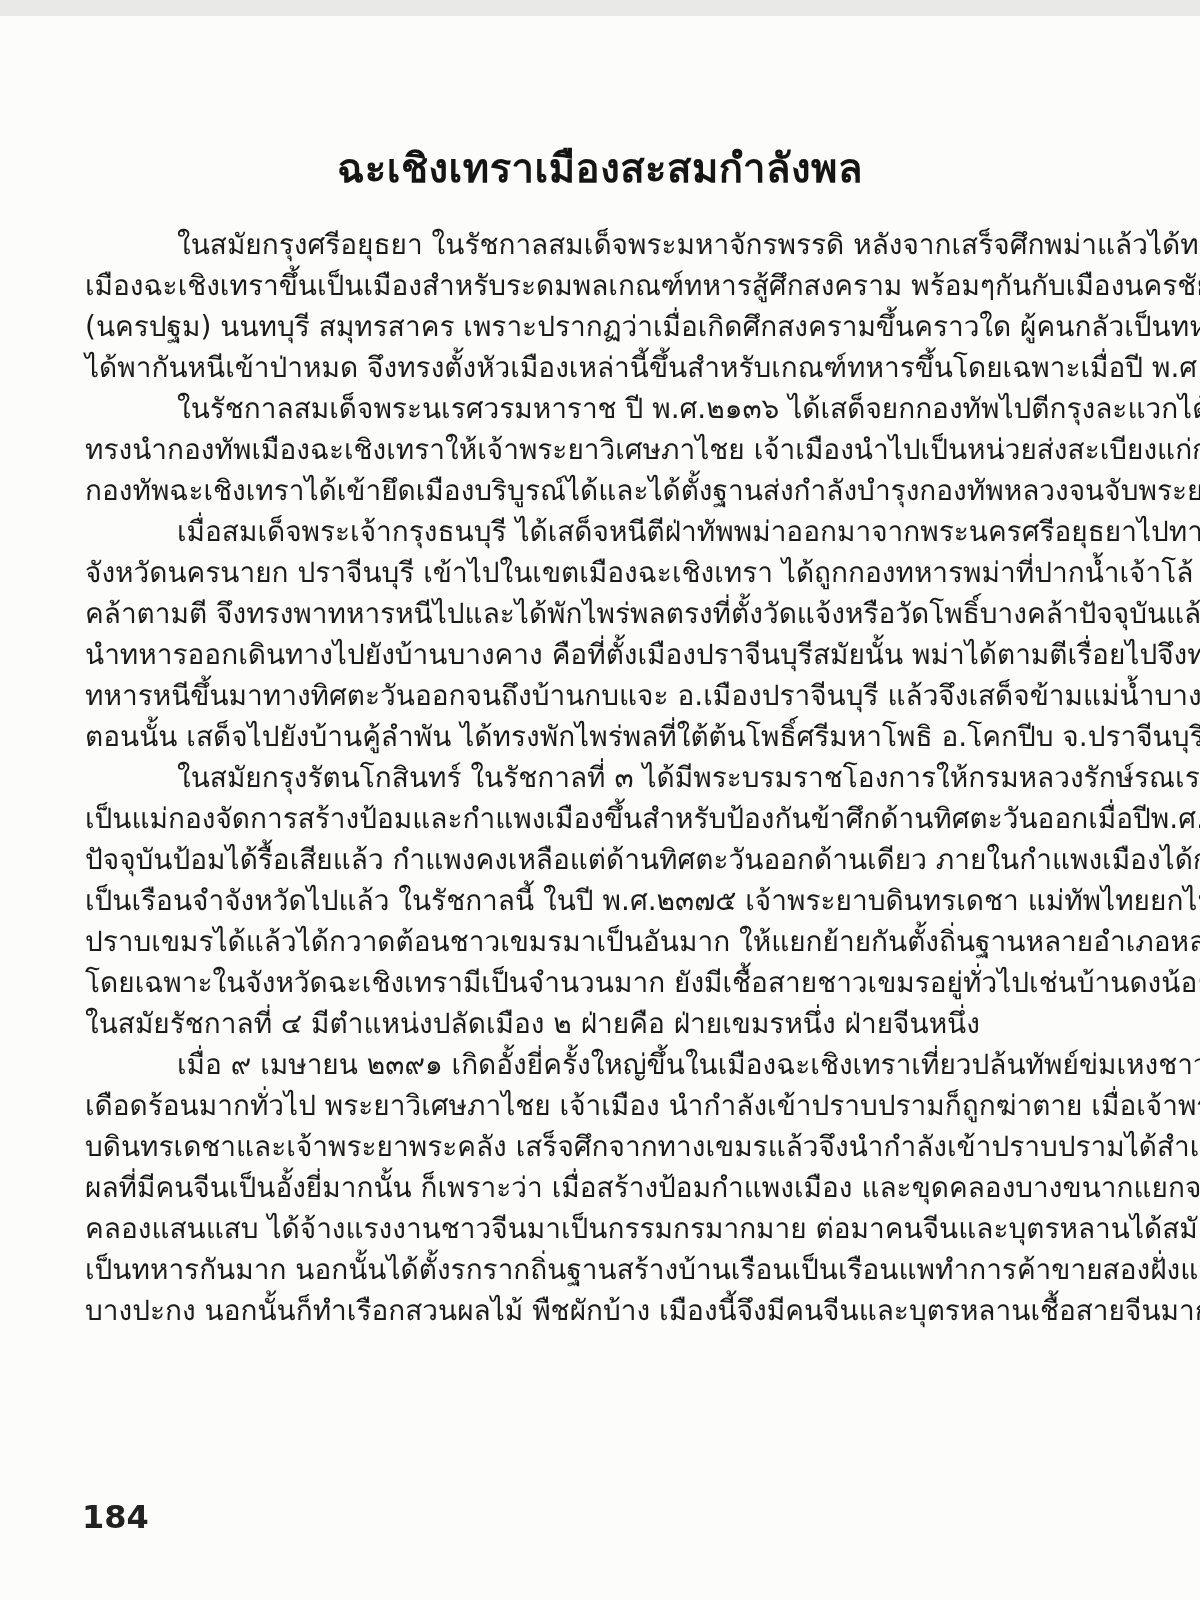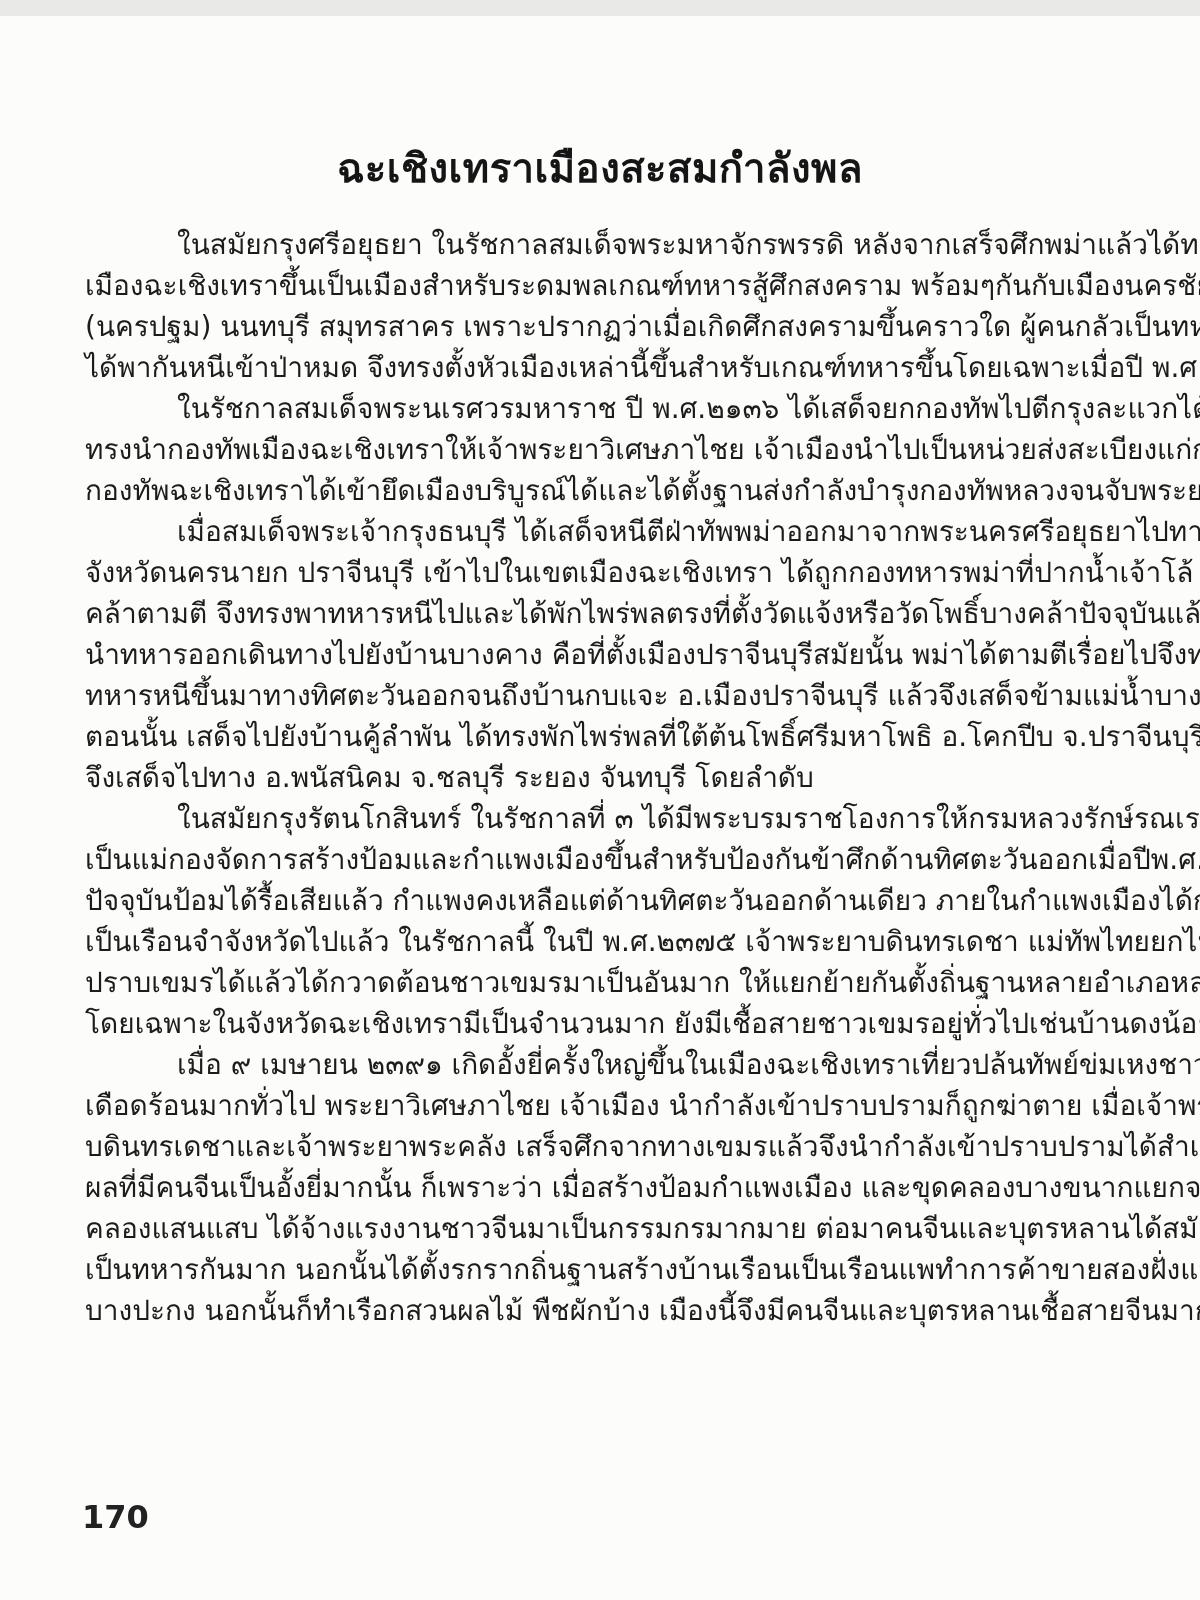--- a/index.html
+++ b/index.html
@@ -79,35 +79,35 @@
         <div class="line">ทรงนำกองทัพเมืองฉะเชิงเทราให้เจ้าพระยาวิเศษภาไชย เจ้าเมืองนำไปเป็นหน่วยส่งสะเบียงแก่กองทัพ</div>
         <div class="line">กองทัพฉะเชิงเทราได้เข้ายึดเมืองบริบูรณ์ได้และได้ตั้งฐานส่งกำลังบำรุงกองทัพหลวงจนจับพระยาละแวกได้</div>
       </div>
       <div class="para">
         <div class="line first">เมื่อสมเด็จพระเจ้ากรุงธนบุรี ได้เสด็จหนีตีฝ่าทัพพม่าออกมาจากพระนครศรีอยุธยาไปทาง</div>
         <div class="line">จังหวัดนครนายก ปราจีนบุรี เข้าไปในเขตเมืองฉะเชิงเทรา ได้ถูกกองทหารพม่าที่ปากน้ำเจ้าโล้ อ.บาง</div>
         <div class="line">คล้าตามตี จึงทรงพาทหารหนีไปและได้พักไพร่พลตรงที่ตั้งวัดแจ้งหรือวัดโพธิ์บางคล้าปัจจุบันแล้วจึง</div>
         <div class="line">นำทหารออกเดินทางไปยังบ้านบางคาง คือที่ตั้งเมืองปราจีนบุรีสมัยนั้น พม่าได้ตามตีเรื่อยไปจึงทรงพา</div>
         <div class="line">ทหารหนีขึ้นมาทางทิศตะวันออกจนถึงบ้านกบแจะ อ.เมืองปราจีนบุรี แล้วจึงเสด็จข้ามแม่น้ำบางปะกง</div>
         <div class="line">ตอนนั้น เสด็จไปยังบ้านคู้ลำพัน ได้ทรงพักไพร่พลที่ใต้ต้นโพธิ์ศรีมหาโพธิ อ.โคกปีบ จ.ปราจีนบุรี แล้ว</div>
-        <div class="line">จึงเสด็จไปทาง อ.พนัสนิคม จ.ชลบุรี ระยอง จันทบุรี โดยลำดับ</div>
       </div>
       <div class="para">
         <div class="line first">ในสมัยกรุงรัตนโกสินทร์ ในรัชกาลที่ ๓ ได้มีพระบรมราชโองการให้กรมหลวงรักษ์รณเรศ</div>
         <div class="line">เป็นแม่กองจัดการสร้างป้อมและกำแพงเมืองขึ้นสำหรับป้องกันข้าศึกด้านทิศตะวันออกเมื่อปีพ.ศ.๒๓๗๗</div>
         <div class="line">ปัจจุบันป้อมได้รื้อเสียแล้ว กำแพงคงเหลือแต่ด้านทิศตะวันออกด้านเดียว ภายในกำแพงเมืองได้กลาย</div>
         <div class="line">เป็นเรือนจำจังหวัดไปแล้ว ในรัชกาลนี้ ในปี พ.ศ.๒๓๗๕ เจ้าพระยาบดินทรเดชา แม่ทัพไทยยกไป</div>
         <div class="line">ปราบเขมรได้แล้วได้กวาดต้อนชาวเขมรมาเป็นอันมาก ให้แยกย้ายกันตั้งถิ่นฐานหลายอำเภอหลายจังหวัด</div>
         <div class="line">โดยเฉพาะในจังหวัดฉะเชิงเทรามีเป็นจำนวนมาก ยังมีเชื้อสายชาวเขมรอยู่ทั่วไปเช่นบ้านดงน้อยเป็นต้น</div>
+        <div class="line">ในสมัยรัชกาลที่ ๔ มีตำแหน่งปลัดเมือง ๒ ฝ่ายคือ ฝ่ายเขมรหนึ่ง ฝ่ายจีนหนึ่ง</div>
       </div>
       <div class="para">
         <div class="line first">เมื่อ ๙ เมษายน ๒๓๙๑ เกิดอั้งยี่ครั้งใหญ่ขึ้นในเมืองฉะเชิงเทราเที่ยวปล้นทัพย์ข่มเหงชาวบ้าน</div>
         <div class="line">เดือดร้อนมากทั่วไป พระยาวิเศษภาไชย เจ้าเมือง นำกำลังเข้าปราบปรามก็ถูกฆ่าตาย เมื่อเจ้าพระยา</div>
         <div class="line">บดินทรเดชาและเจ้าพระยาพระคลัง เสร็จศึกจากทางเขมรแล้วจึงนำกำลังเข้าปราบปรามได้สำเร็จ เหตุ</div>
         <div class="line">ผลที่มีคนจีนเป็นอั้งยี่มากนั้น ก็เพราะว่า เมื่อสร้างป้อมกำแพงเมือง และขุดคลองบางขนากแยกจาก</div>
         <div class="line">คลองแสนแสบ ได้จ้างแรงงานชาวจีนมาเป็นกรรมกรมากมาย ต่อมาคนจีนและบุตรหลานได้สมัครเข้า</div>
         <div class="line">เป็นทหารกันมาก นอกนั้นได้ตั้งรกรากถิ่นฐานสร้างบ้านเรือนเป็นเรือนแพทำการค้าขายสองฝั่งแม่น้ำ</div>
         <div class="line">บางปะกง นอกนั้นก็ทำเรือกสวนผลไม้ พืชผักบ้าง เมืองนี้จึงมีคนจีนและบุตรหลานเชื้อสายจีนมาก</div>
       </div>
     </div>
 
-  <div class="page-number">170</div>
+  <div class="page-number">184</div>
 </div>
 
 </body></html>

